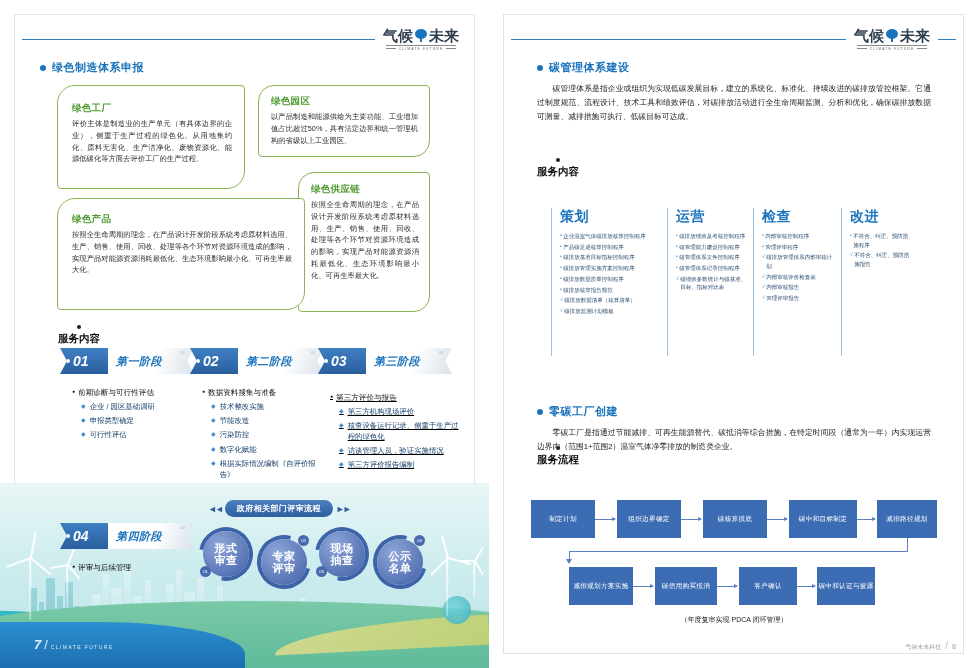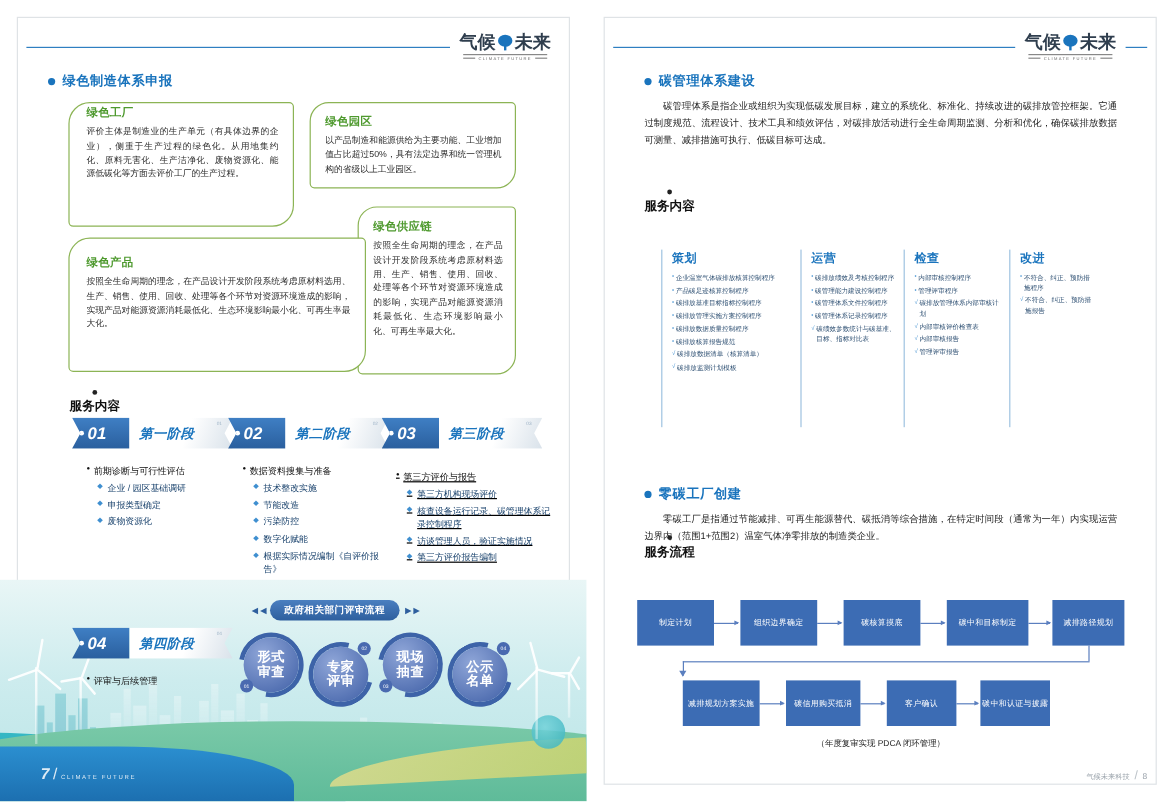--- a/index.html
+++ b/index.html
@@ -88,21 +88,21 @@
   .para { font-size:7.8px; line-height:1.82; color:#1c1c1c; text-align:justify; text-indent:2em; }
 
   
   .tbl-title-row { position:absolute; display:flex; align-items:center; width:100%; }
   .tbl-rule { height:1px; background:#3a78b5; flex:1 1 auto; }
   .tbl-title { font-size:10.5px; font-weight:bold; color:#1a74bd; letter-spacing:4px; padding:0 10px; white-space:nowrap; }
   .tbl-corner-l, .tbl-corner-r { width:1px; height:12px; background:#3a78b5; }
   .tcols { position:absolute; display:flex; }
   .tcol { position:relative; padding:0 5px 0 9px; }
   .tcol::before { content:""; position:absolute; left:0; top:0; bottom:0; width:1px; background:#9fc2e0; }
-  .tcol h4 { font-size:10px; color:#1a74bd; font-weight:bold; margin-bottom:6px; letter-spacing:.5px; }
+  .tcol h4 { font-size:14px; color:#1a74bd; font-weight:bold; margin-bottom:6px; letter-spacing:.5px; }
   .tcol li { list-style:none; font-size:5.5px; color:#2d4f72; line-height:1.55; margin-bottom:2.2px;
       display:flex; gap:1.5px; }
   .tcol li .mk { flex:none; color:#3f8fd0; font-size:5px; }
   .tcol li .tx { flex:1 1 auto; }
 
   
   .flow { position:absolute; }
   .fbox { position:absolute; background:#3c6cb4; color:#fff; font-size:6.6px;
       display:flex; align-items:center; justify-content:center; text-align:center; letter-spacing:.3px; }
   .farr { position:absolute; height:1px; background:#5b7fbf; }
@@ -235,21 +235,21 @@
         <div class="logo-sub">CLIMATE FUTURE</div>
       </div>
       <div class="hdr-rule" style="max-width:0"></div>
     </div>
 
     <div class="sec-head" style="position:absolute;left:40px;top:60px;">
       <span class="dot"></span>
       <span class="t">绿色制造体系申报</span>
     </div>
 
-    <div class="gcard" style="left:57px;top:85px;width:188px;height:104px;padding:2px 12px 8px 14px;
+    <div class="gcard" style="left:57px;top:85px;width:188px;height:104px;padding:16px 12px 8px 14px;
                 border-radius:18px 4px 18px 4px;">
       <div class="gt">绿色工厂</div>
       <div class="gb">评价主体是制造业的生产单元（有具体边界的企业），侧重于生产过程的绿色化。从用地集约化、原料无害化、生产洁净化、废物资源化、能源低碳化等方面去评价工厂的生产过程。</div>
     </div>
 
     <div class="gcard" style="left:258px;top:85px;width:172px;height:72px;padding:9px 11px 8px 12px;
                 border-radius:16px 4px 16px 4px;">
       <div class="gt">绿色园区</div>
       <div class="gb">以产品制造和能源供给为主要功能、工业增加值占比超过50%，具有法定边界和统一管理机构的省级以上工业园区。</div>
     </div>
@@ -289,21 +289,21 @@
         <li>
             <span class="dm">◆</span>
             <span class="tx">企业 / 园区基础调研</span>
           </li>
         <li>
             <span class="dm">◆</span>
             <span class="tx">申报类型确定</span>
           </li>
         <li>
             <span class="dm">◆</span>
-            <span class="tx">废物资源化</span>
+            <span class="tx">可行性评估</span>
           </li>
       </ul>
     </div>
 
     <div class="phase" style="left:190px;top:348px;">
       <div class="ph-tag">
         <span class="minidot"></span>
         <span>02</span>
       </div>
       <div class="ph-body">
@@ -353,21 +353,21 @@
       <div class="lead">
           <span>第三方评价与报告</span>
         </div>
       <ul>
         <li>
             <span class="dm">◆</span>
             <span class="tx">第三方机构现场评价</span>
           </li>
         <li>
             <span class="dm">◆</span>
-            <span class="tx">核查设备运行记录、碳管理体系记录控制程序</span>
+            <span class="tx">核查设备运行记录、侧重于生产过程的绿色化</span>
           </li>
         <li>
             <span class="dm">◆</span>
             <span class="tx">访谈管理人员，验证实施情况</span>
           </li>
         <li>
             <span class="dm">◆</span>
             <span class="tx">第三方评价报告编制</span>
           </li>
       </ul>

